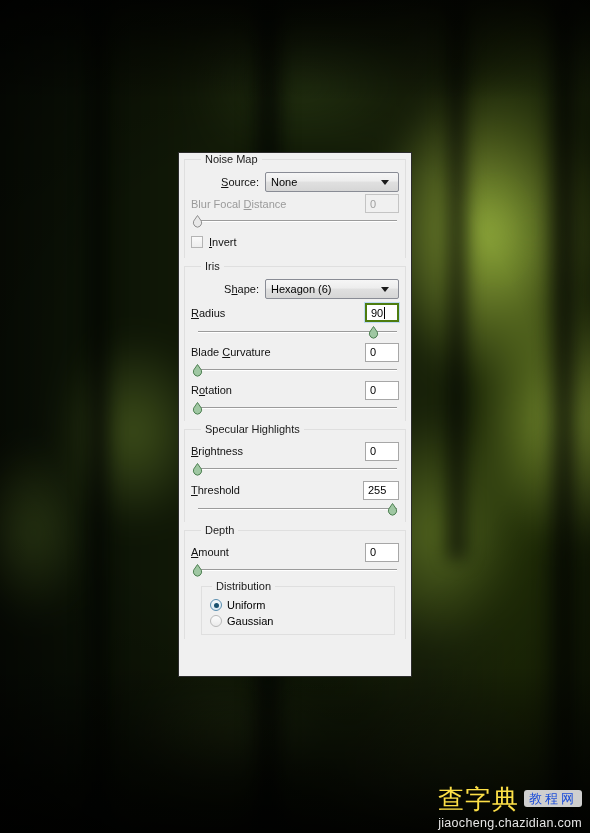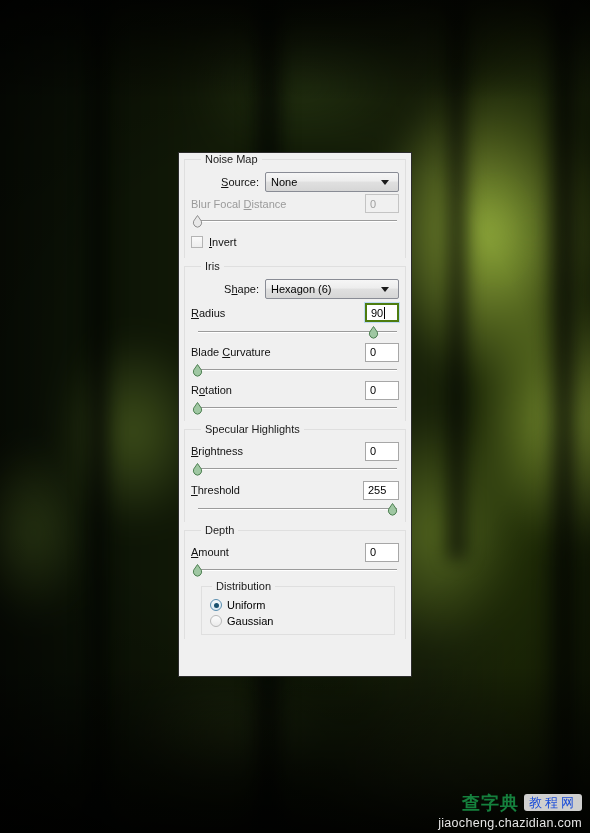--- a/index.html
+++ b/index.html
@@ -177,22 +177,22 @@
   #watermark {
     position: absolute;
     right: 8px; bottom: 4px;
     text-align: right;
     line-height: 1;
     user-select: none;
   }
   #wm-top { display: flex; align-items: center; justify-content: flex-end; gap: 5px; }
   #wm-cn {
     font-family: "DejaVu Sans", sans-serif;
-    font-size: 18px; font-weight: bold;
-    color: #15803d;
+    font-size: 26px; font-weight: normal;
+    color: #fde047;
     letter-spacing: 1px;
   }
   #wm-badge {
     font-family: "DejaVu Sans", sans-serif;
     font-size: 13px;
     color: #1d4ed8;
     background: #cfcfcf;
     border-radius: 3px;
     padding: 2px 5px;
     letter-spacing: 3px;

